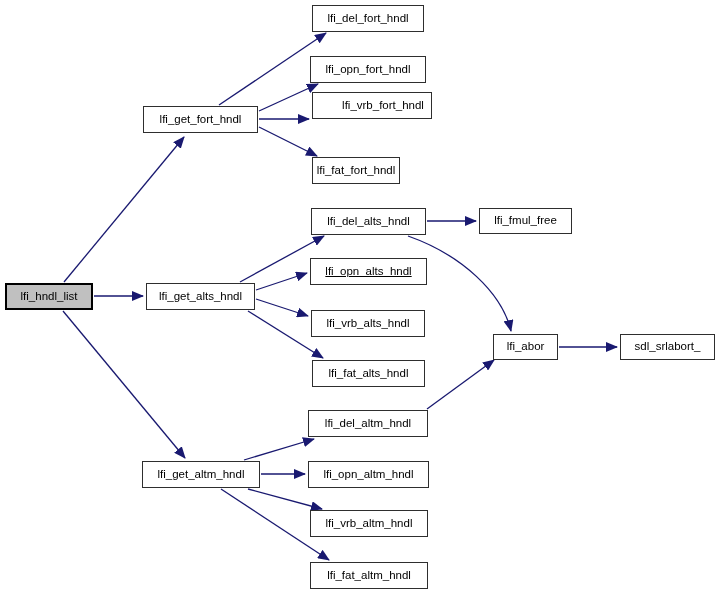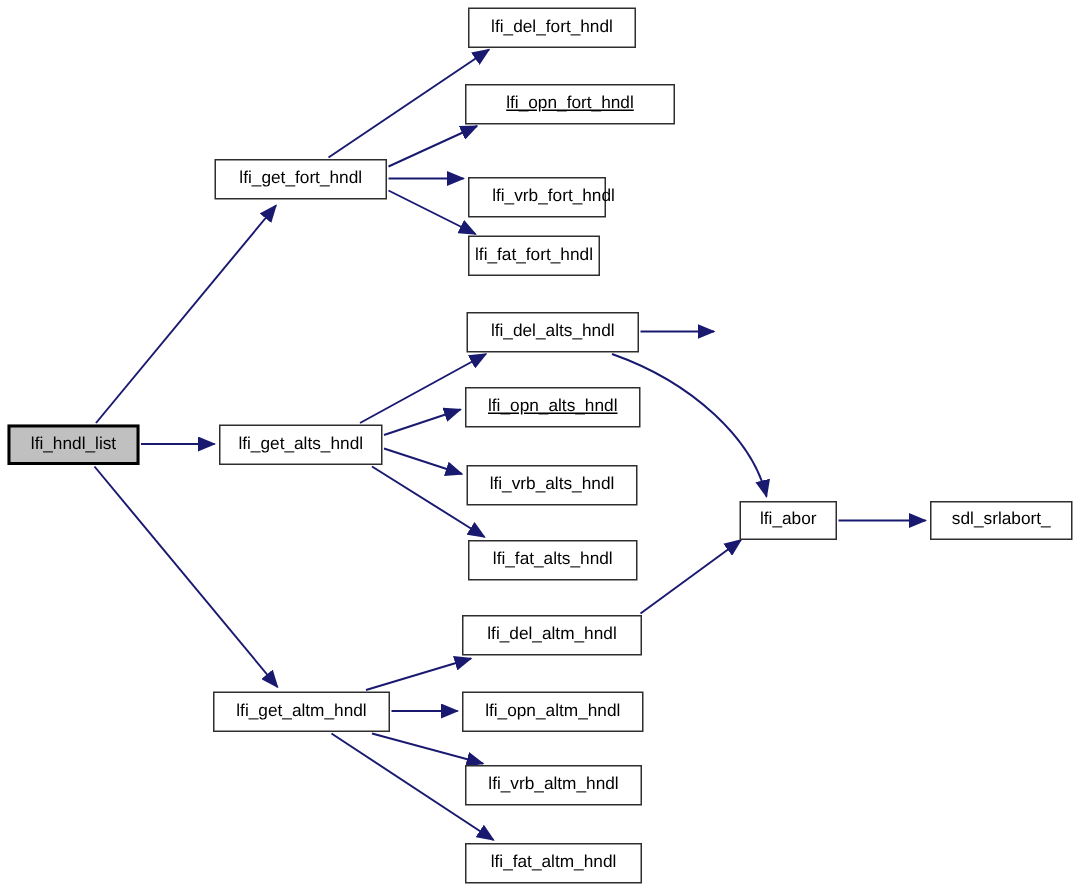--- a/index.html
+++ b/index.html
@@ -78,24 +78,24 @@
     </div>
     <div class="node" style="left: 146px; top: 283px; width: 109px; height: 27px; background: rgb(255, 255, 255); border-color: rgb(46, 46, 46); color: rgb(0, 0, 0);">
       <span>lfi_get_alts_hndl</span>
     </div>
     <div class="node" style="left: 142px; top: 461px; width: 118px; height: 27px; background: rgb(255, 255, 255); border-color: rgb(46, 46, 46); color: rgb(0, 0, 0);">
       <span>lfi_get_altm_hndl</span>
     </div>
     <div class="node" style="left: 312px; top: 5px; width: 112px; height: 27px; background: rgb(255, 255, 255); border-color: rgb(46, 46, 46); color: rgb(0, 0, 0);">
       <span>lfi_del_fort_hndl</span>
     </div>
-    <div class="node" style="left: 310px; top: 56px; width: 140px; height: 27px; background: rgb(255, 255, 255); border-color: rgb(46, 46, 46); color: rgb(0, 0, 0); text-decoration: underline;">
+    <div class="node" style="left: 310px; top: 56px; width: 116px; height: 27px; background: rgb(255, 255, 255); border-color: rgb(46, 46, 46); color: rgb(0, 0, 0);">
       <span>lfi_opn_fort_hndl</span>
     </div>
-    <div class="node" style="left: 312px; top: 118px; width: 92px; height: 27px; background: rgb(255, 255, 255); border-color: rgb(46, 46, 46); color: rgb(0, 0, 0); padding-left: 22px;">
+    <div class="node" style="left: 312px; top: 92px; width: 120px; height: 27px; background: rgb(255, 255, 255); border-color: rgb(46, 46, 46); color: rgb(0, 0, 0); padding-left: 22px;">
       <span>lfi_vrb_fort_hndl</span>
     </div>
     <div class="node" style="left: 312px; top: 157px; width: 88px; height: 27px; background: rgb(255, 255, 255); border-color: rgb(46, 46, 46); color: rgb(0, 0, 0);">
       <span>lfi_fat_fort_hndl</span>
     </div>
     <div class="node" style="left: 311px; top: 208px; width: 115px; height: 27px; background: rgb(255, 255, 255); border-color: rgb(46, 46, 46); color: rgb(0, 0, 0);">
       <span>lfi_del_alts_hndl</span>
     </div>
     <div class="node" style="left: 310px; top: 258px; width: 117px; height: 27px; background: rgb(255, 255, 255); border-color: rgb(46, 46, 46); color: rgb(0, 0, 0); text-decoration: underline;">
       <span>lfi_opn_alts_hndl</span>
@@ -111,19 +111,22 @@
     </div>
     <div class="node" style="left: 308px; top: 461px; width: 121px; height: 27px; background: rgb(255, 255, 255); border-color: rgb(46, 46, 46); color: rgb(0, 0, 0);">
       <span>lfi_opn_altm_hndl</span>
     </div>
     <div class="node" style="left: 310px; top: 510px; width: 118px; height: 27px; background: rgb(255, 255, 255); border-color: rgb(46, 46, 46); color: rgb(0, 0, 0);">
       <span>lfi_vrb_altm_hndl</span>
     </div>
     <div class="node" style="left: 310px; top: 562px; width: 118px; height: 27px; background: rgb(255, 255, 255); border-color: rgb(46, 46, 46); color: rgb(0, 0, 0);">
       <span>lfi_fat_altm_hndl</span>
     </div>
+    <div class="node" style="left: 479px; top: 208px; width: 93px; height: 26px; background: rgb(255, 255, 255); border-color: rgb(46, 46, 46); color: rgb(0, 0, 0);">
+      <span>lfi_fmul_free</span>
+    </div>
     <div class="node" style="left: 493px; top: 334px; width: 65px; height: 26px; background: rgb(255, 255, 255); border-color: rgb(46, 46, 46); color: rgb(0, 0, 0);">
       <span>lfi_abor</span>
     </div>
     <div class="node" style="left: 620px; top: 334px; width: 95px; height: 26px; background: rgb(255, 255, 255); border-color: rgb(46, 46, 46); color: rgb(0, 0, 0);">
       <span>sdl_srlabort_</span>
     </div>
   </div>
 
 </body></html>

